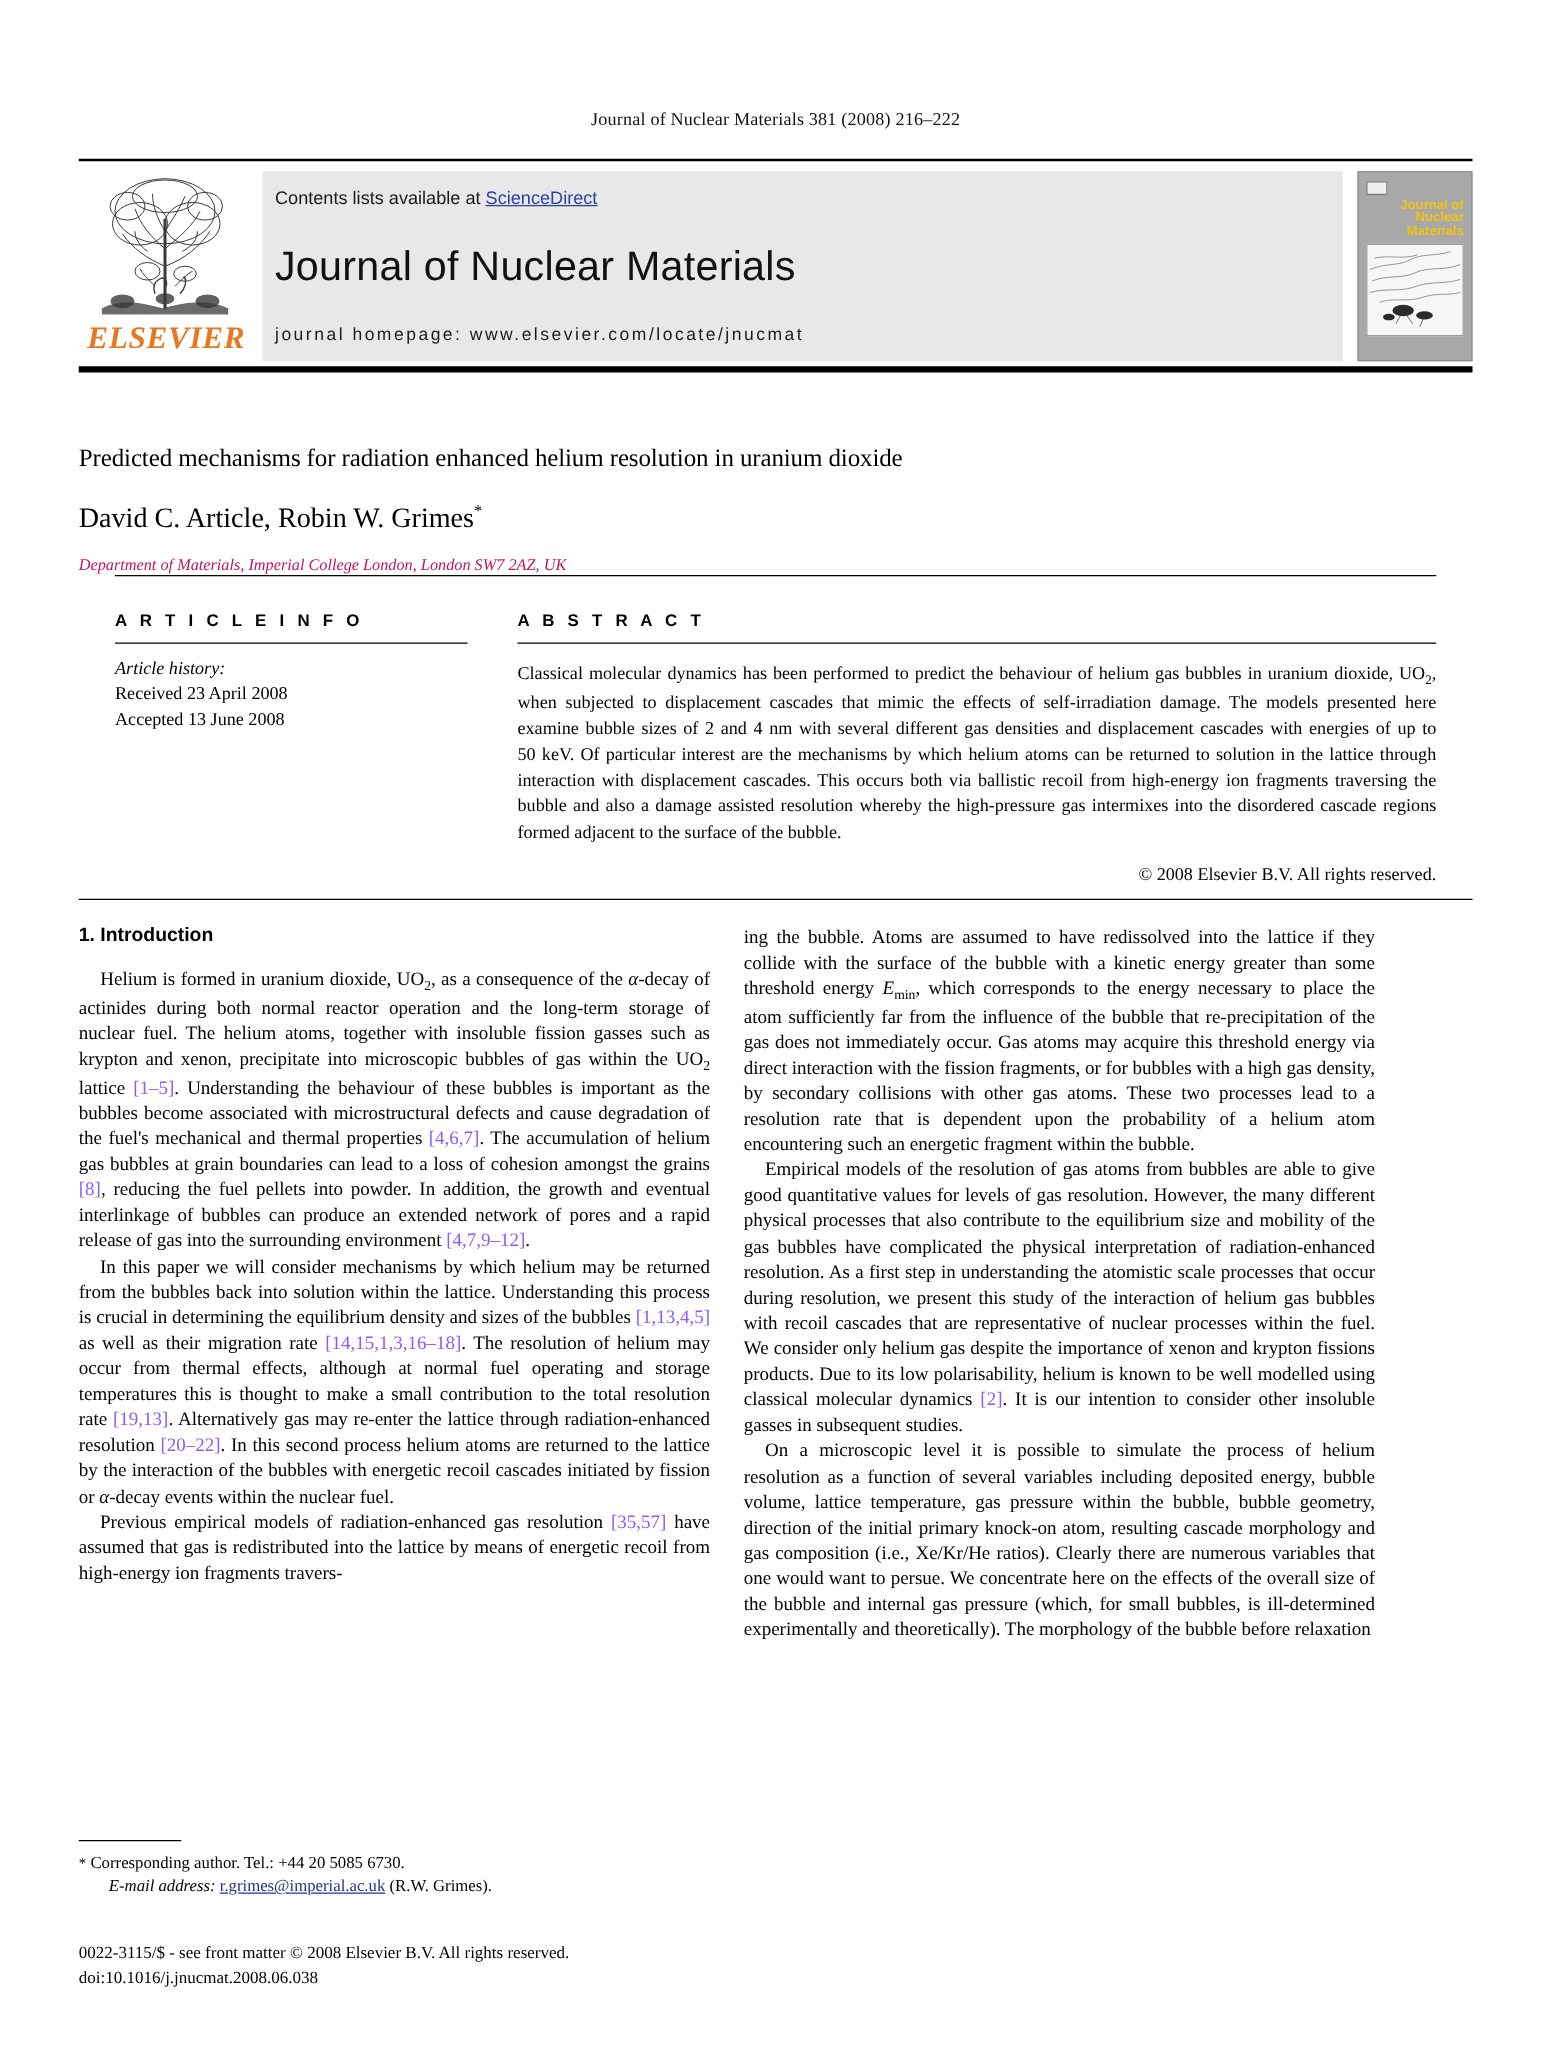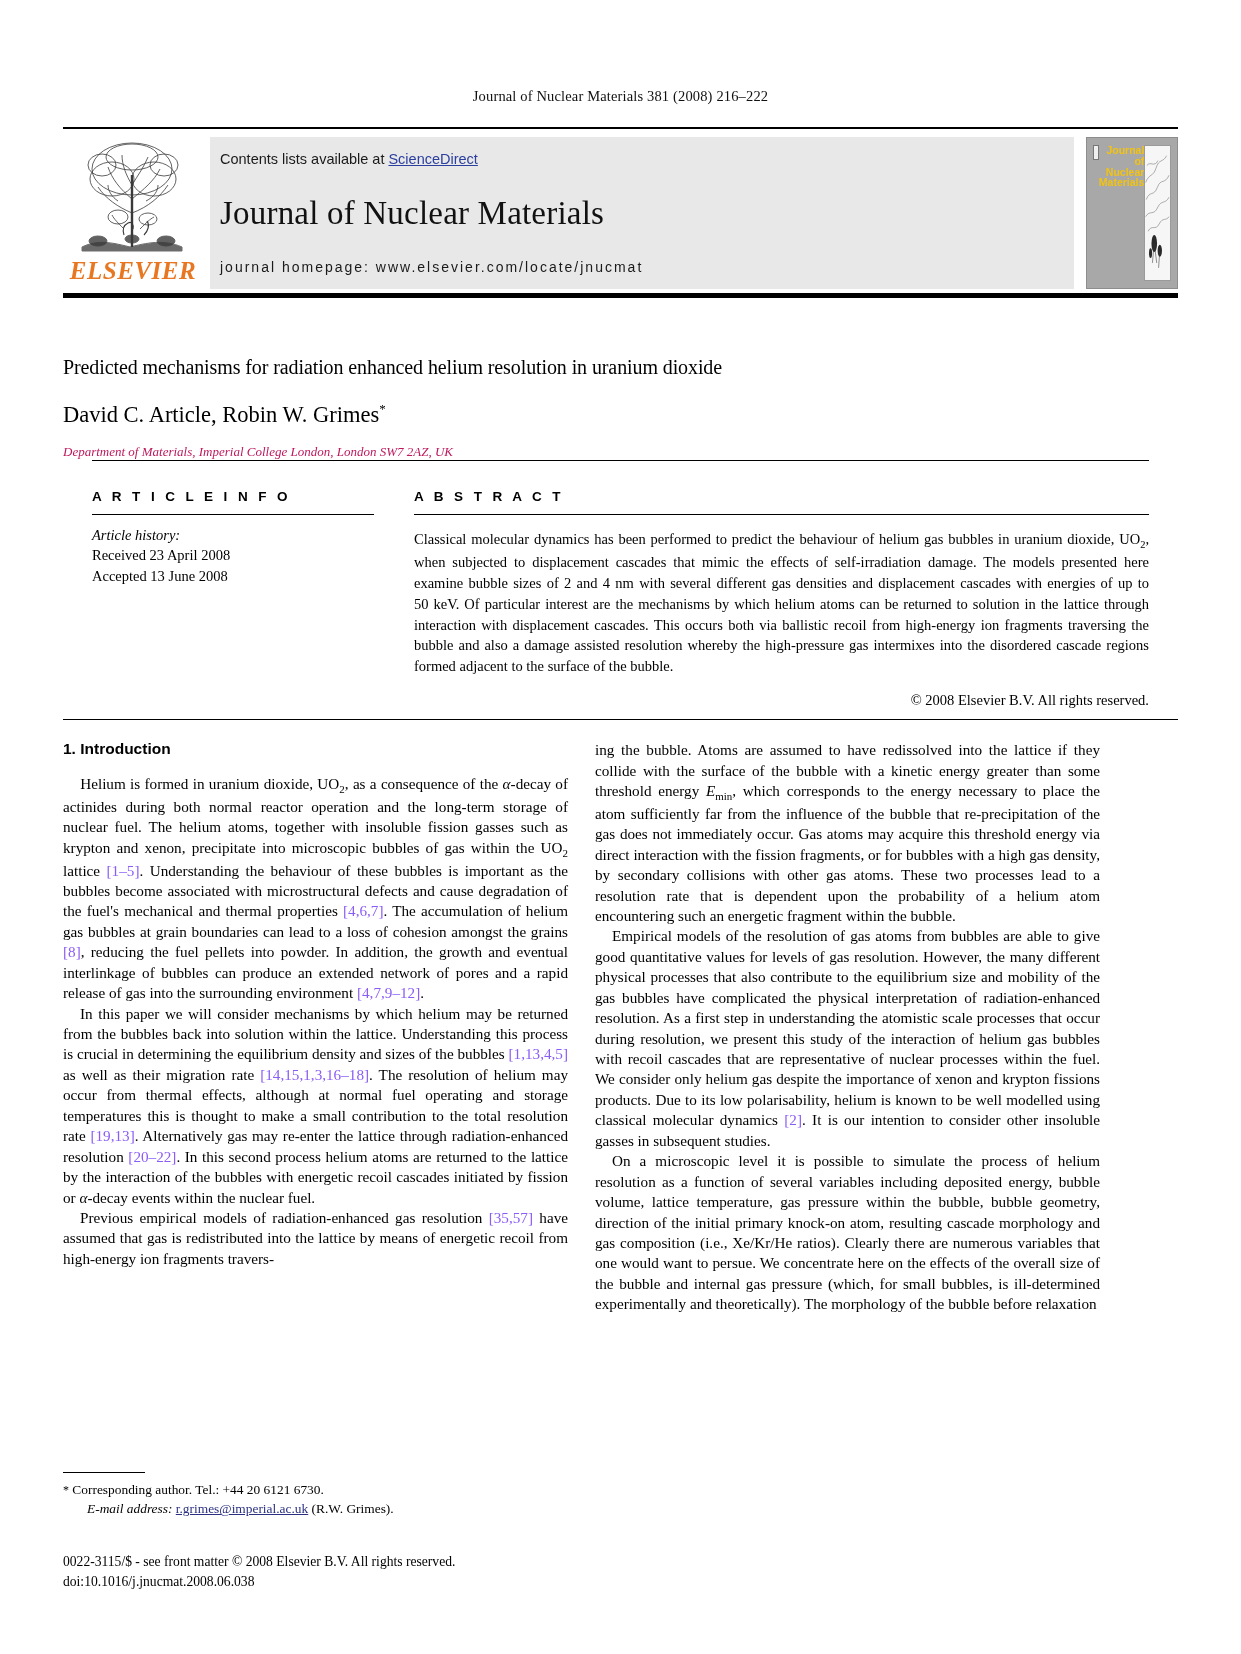--- a/index.html
+++ b/index.html
@@ -74,38 +74,39 @@
     padding: 14px 10px 14px 10px;
   }
   .contents-line {
     font-size: 14.5px;
     font-family: "Liberation Sans", sans-serif;
     color: #1a1a1a;
   }
   .sciencedirect { color: #2b3f9e; }
   .journal-title-big {
     font-size: 33px;
-    font-family: Liberation Serif, serif;
+    font-family: Liberation Sans, sans-serif;
     color: #111;
     letter-spacing: 0.2px;
   }
   .homepage-line {
     font-size: 14px;
     font-family: "Liberation Sans", sans-serif;
     letter-spacing: 2.0px;
     color: #1a1a1a;
   }
   .cover-thumb {
     flex: 0 0 92px;
     width: 92px;
     background: #a8a8a8;
     border: 1px solid #8d8d8d;
     position: relative;
     padding: 7px 6px;
     display: flex;
+    flex-direction: column;
     align-items: stretch;
   }
   .cover-elsevier-mark {
     width: 17px; height: 15px;
     background: #efefef;
     border: 1px solid #777;
     margin-bottom: 3px;
   }
   .cover-title {
     color: #f2c314;
@@ -364,21 +365,21 @@
       <p class="para">ing the bubble. Atoms are assumed to have redissolved into the lattice if they collide with the surface of the bubble with a kinetic energy greater than some threshold energy <span class="ital">E</span><sub>min</sub>, which corresponds to the energy necessary to place the atom sufficiently far from the influence of the bubble that re-precipitation of the gas does not immediately occur. Gas atoms may acquire this threshold energy via direct interaction with the fission fragments, or for bubbles with a high gas density, by secondary collisions with other gas atoms. These two processes lead to a resolution rate that is dependent upon the probability of a helium atom encountering such an energetic fragment within the bubble.</p>
 
       <p class="para">Empirical models of the resolution of gas atoms from bubbles are able to give good quantitative values for levels of gas resolution. However, the many different physical processes that also contribute to the equilibrium size and mobility of the gas bubbles have complicated the physical interpretation of radiation-enhanced resolution. As a first step in understanding the atomistic scale processes that occur during resolution, we present this study of the interaction of helium gas bubbles with recoil cascades that are representative of nuclear processes within the fuel. We consider only helium gas despite the importance of xenon and krypton fissions products. Due to its low polarisability, helium is known to be well modelled using classical molecular dynamics <span class="cite">[2]</span>. It is our intention to consider other insoluble gasses in subsequent studies.</p>
 
       <p class="para">On a microscopic level it is possible to simulate the process of helium resolution as a function of several variables including deposited energy, bubble volume, lattice temperature, gas pressure within the bubble, bubble geometry, direction of the initial primary knock-on atom, resulting cascade morphology and gas composition (i.e., Xe/Kr/He ratios). Clearly there are numerous variables that one would want to persue. We concentrate here on the effects of the overall size of the bubble and internal gas pressure (which, for small bubbles, is ill-determined experimentally and theoretically). The morphology of the bubble before relaxation</p>
     </div>
   </div>
 
   <div class="footnote-area">
     <div class="fn-rule"></div>
-    <div class="fn-line"><span class="star">*</span>&nbsp;<span>Corresponding author. Tel.: +44 20 6121 6730.</span></div>
+    <div class="fn-line"><span class="star">*</span>&nbsp;<span>Corresponding author. Tel.: +44 20 5085 6730.</span></div>
     <div class="fn-line" style="padding-left:24px;text-indent:0;"><span class="ital">E-mail address:</span> <a class="fn-mail" href="#">r.grimes@imperial.ac.uk</a> <span>(R.W. Grimes).</span></div>
   </div>
 
   <div class="imprint">
     <div>0022-3115/$ - see front matter © 2008 Elsevier B.V. All rights reserved.</div>
     <div>doi:10.1016/j.jnucmat.2008.06.038</div>
   </div>
 
 </div>
 

